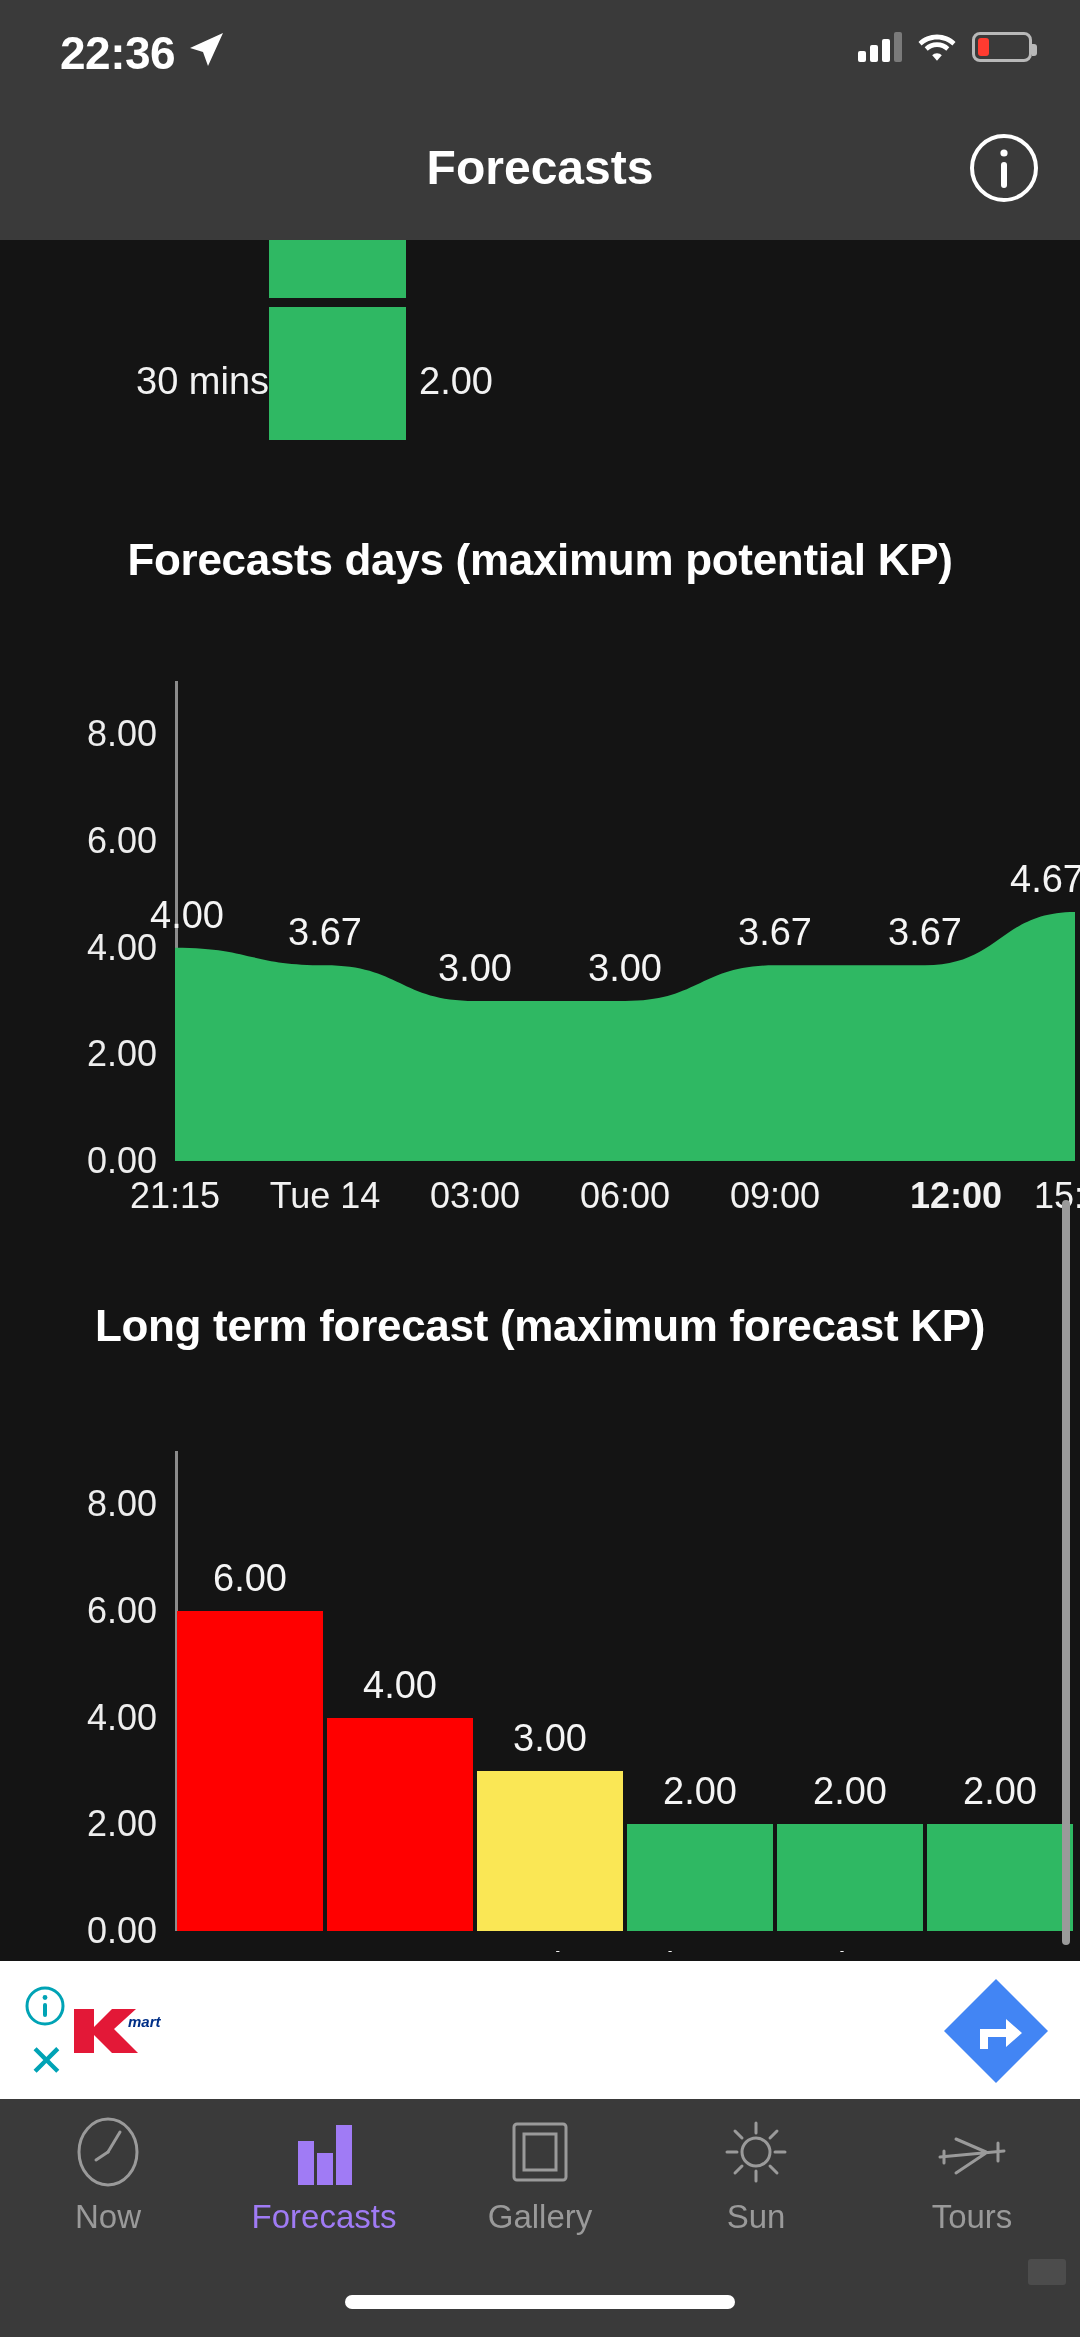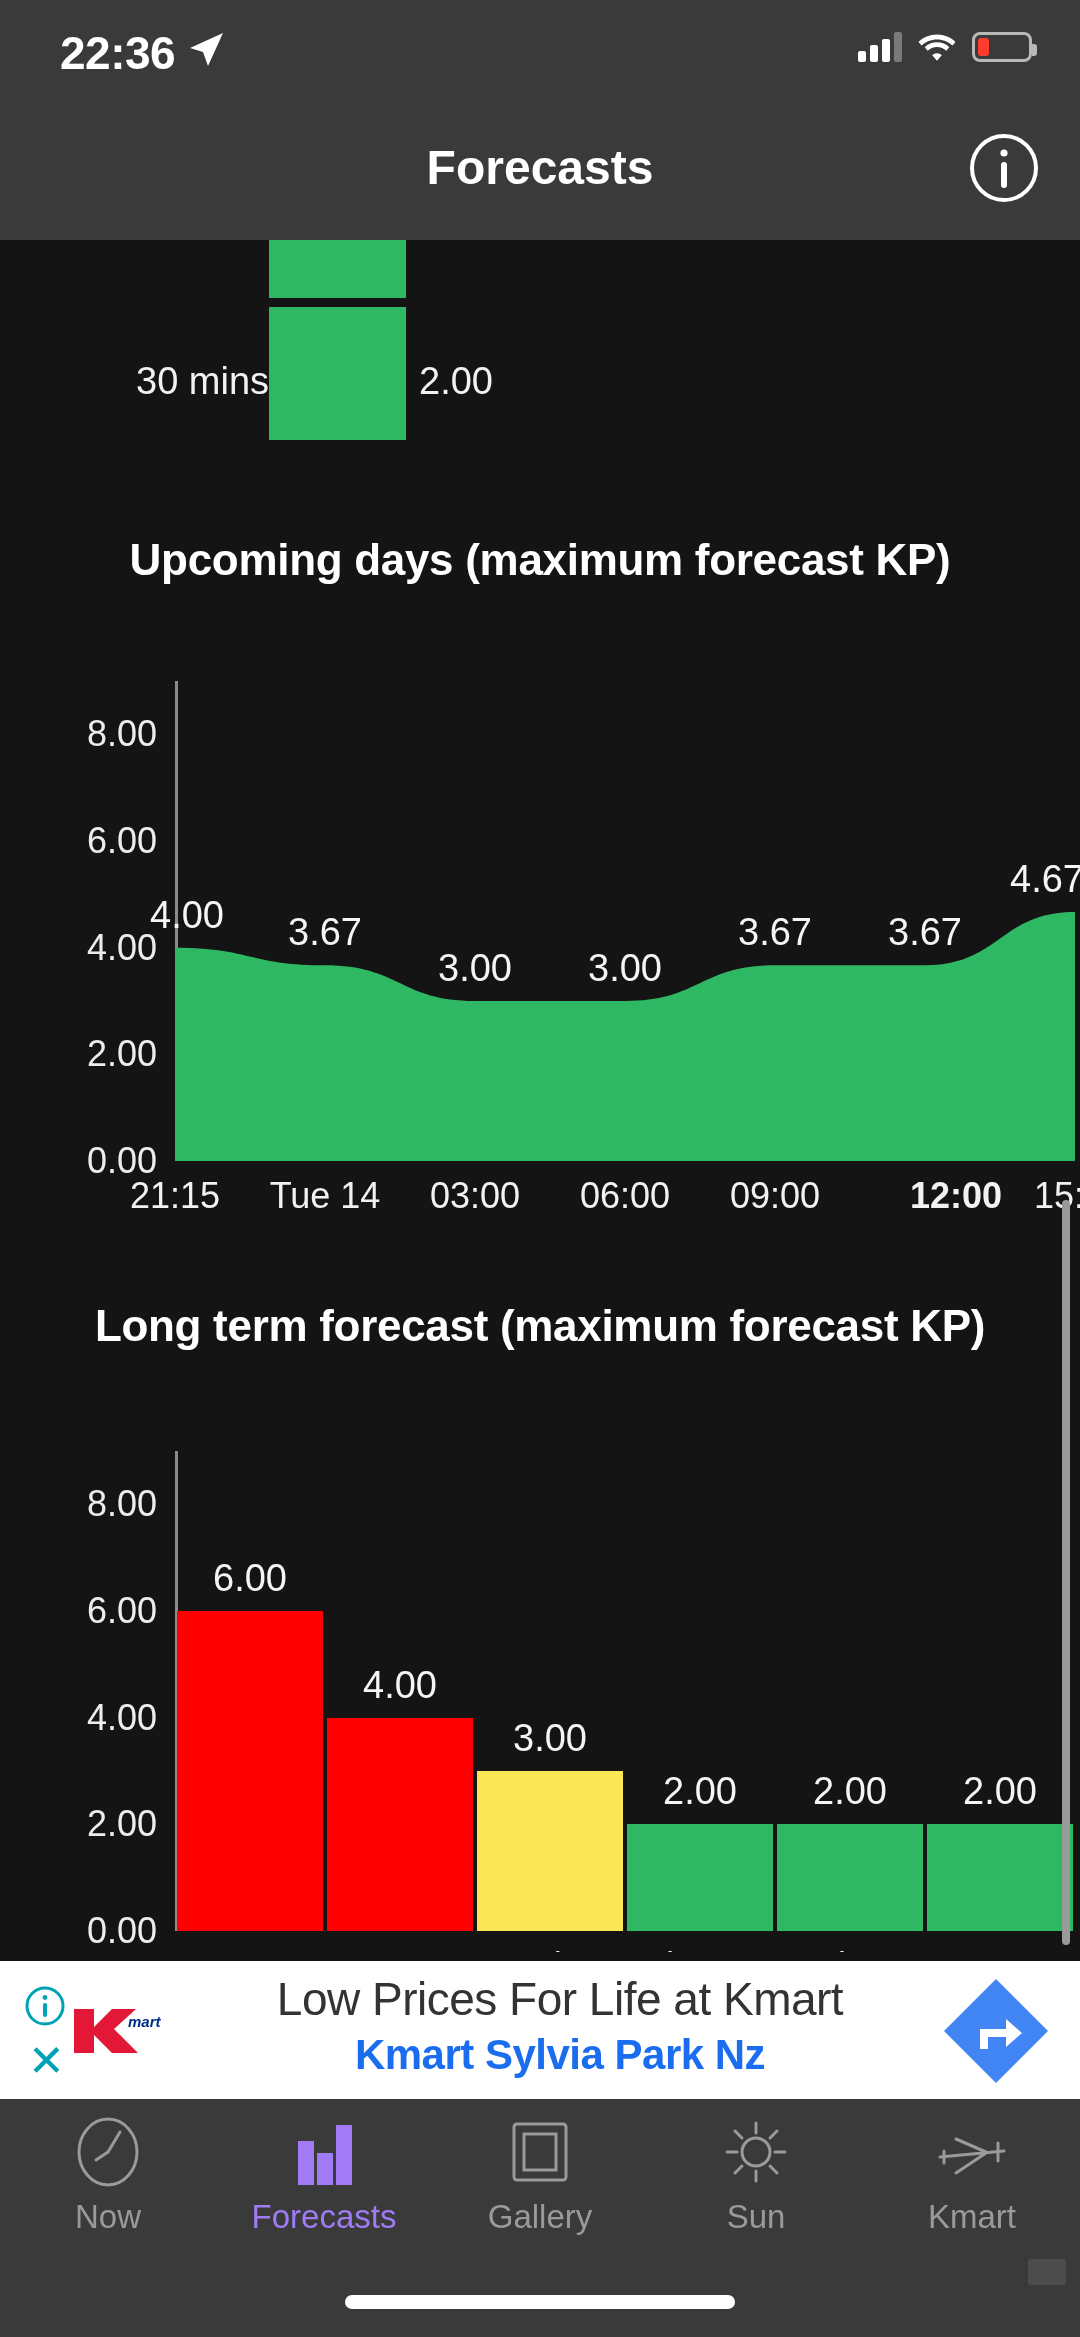--- a/index.html
+++ b/index.html
@@ -211,21 +211,21 @@
   <div class="content">
 
     <div class="topchart">
       <div class="tc-bar-upper"></div>
       <div class="tc-gap"></div>
       <div class="tc-bar-lower"></div>
       <div class="tc-label-left">30 mins</div>
       <div class="tc-label-right">2.00</div>
     </div>
 
-    <div class="sect-title" style="margin-top:95px;">Upcoming days (maximum forecast KP)</div>
+    <div class="sect-title" style="margin-top:95px;">Forecasts days (maximum potential KP)</div>
 
     <div class="chart-wrap" id="area-chart" style="margin-top:56px; height:620px;">
       <div class="axis-v" id="area-axis" style="left: 175px; top: 40px; height: 480px;"></div>
       <div class="ylabels" id="area-ylabels">
           <span style="top: 520px;">0.00</span>
           <span style="top: 413.333px;">2.00</span>
           <span style="top: 306.667px;">4.00</span>
           <span style="top: 200px;">6.00</span>
           <span style="top: 93.3333px;">8.00</span>
         </div>
@@ -298,24 +298,20 @@
         <circle cx="21" cy="21" r="18" fill="none" stroke="#00A3B5" stroke-width="3"></circle>
         <circle cx="21" cy="12.5" r="2.4" fill="#00A3B5"></circle>
         <rect x="19" y="18" width="4" height="14" rx="2" fill="#00A3B5"></rect>
       </svg>
       <div class="ad-x">✕</div>
     </div>
     <svg class="ad-logo" viewBox="0 0 110 52">
       <path d="M4 4 h20 v18 l18 -18 h24 L44 24 l24 24 H42 L24 30 v18 H4 Z" fill="#E31837"></path>
       <text x="58" y="22" font-family="Liberation Sans, sans-serif" font-size="15" font-style="italic" font-weight="bold" fill="#002F87">mart</text>
     </svg>
-    <div class="ad-text">
-      <div class="ad-head">Low Prices For Life at Kmart</div>
-      <div class="ad-sub">Kmart Sylvia Park Nz</div>
-    </div>
     <svg class="ad-cta" viewBox="0 0 108 108">
       <path d="M54 2 L106 54 L54 106 L2 54 Z" fill="#4285F4"></path>
       <path d="M38 72 V52 h26 v-10 l16 14 -16 14 V60 H46 v12 z" fill="#FFFFFF"></path>
     </svg>
   </div>
 
   <div class="tabbar">
     <div class="tabs">
 
       <div class="tab">
@@ -359,20 +355,20 @@
           </g>
         </svg>
         <div class="lbl">Sun</div>
       </div>
 
       <div class="tab">
         <svg class="ico" viewBox="0 0 84 78">
           <path d="M10 44 L74 38 M26 26 L56 39 M26 60 L56 40 M68 30 v18" fill="none" stroke="#9A9A9A" stroke-width="3" stroke-linecap="round" stroke-linejoin="round"></path>
           <path d="M14 38 L14 50" stroke="#9A9A9A" stroke-width="3" stroke-linecap="round"></path>
         </svg>
-        <div class="lbl">Kmart</div>
+        <div class="lbl">Tours</div>
       </div>
 
     </div>
     <div class="home-ind"></div>
     <div class="wm"></div>
   </div>
 </div>
 
 </body></html>

